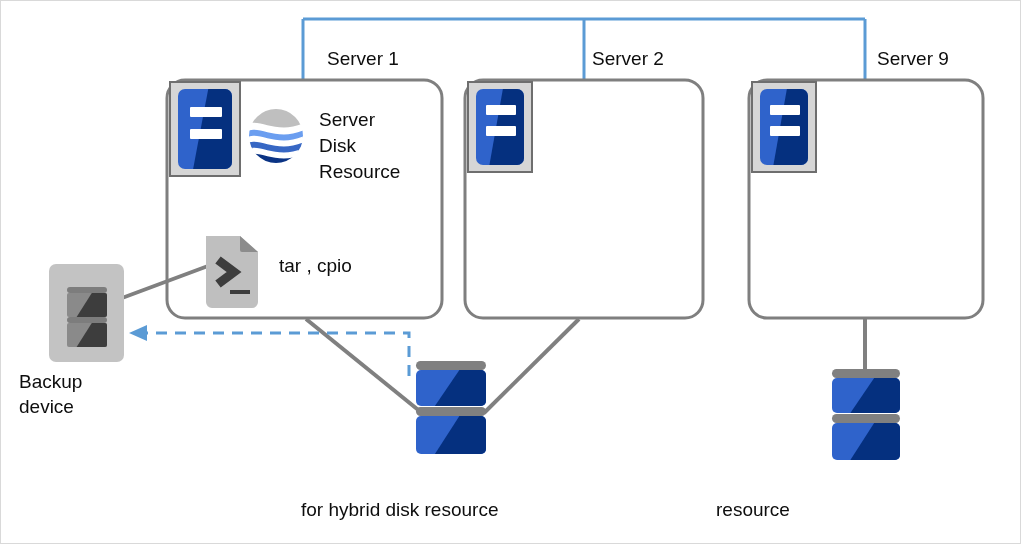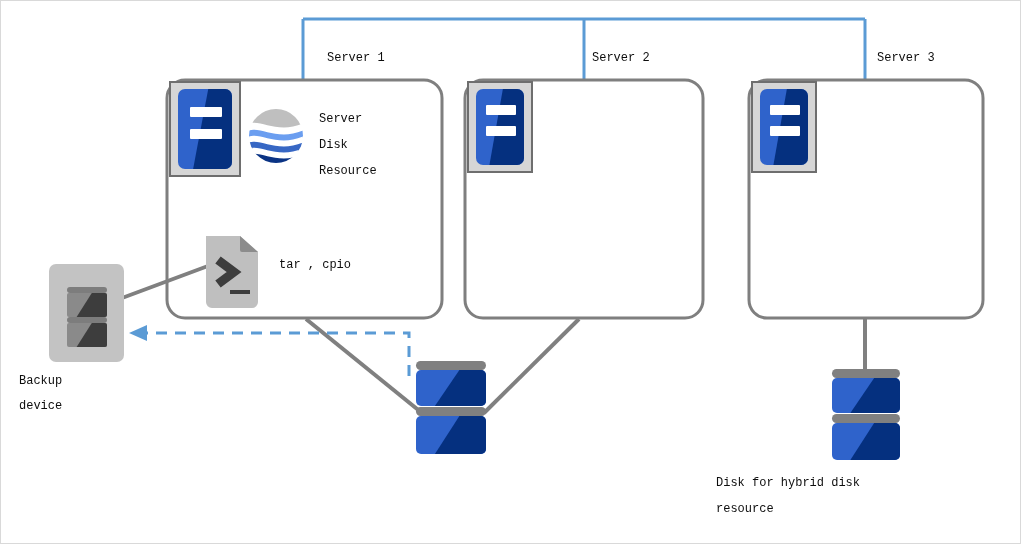--- a/index.html
+++ b/index.html
@@ -9,24 +9,23 @@
     width:1021px;height:544px;
     background:#ffffff;
     border:1px solid #d9d9d9;
     box-sizing:border-box;
     overflow:hidden;
   }
   .svg-layer{position:absolute;left:0;top:0;width:1021px;height:544px;}
   .lbl{
     position:absolute;
     color:#0d0d0d;
-    font-size:12px;
+    font-size:19px;
     line-height:25px;
     white-space:pre;
-    font-family:Liberation Mono, monospace;
   }
   .lbl.center{text-align:left;}
   
   .srv-ico{position:absolute;}
   .srv-ico .frame{
     position:absolute;left:0;top:0;width:100%;height:100%;
     background:#d6d6d6;border:2px solid #6e6e6e;box-sizing:border-box;
   }
   .srv-ico .body{
     position:absolute;left:9px;top:8px;right:9px;bottom:8px;
@@ -105,21 +104,21 @@
     </g>
 
     <g>
       <path d="M408,375 L408,332 L141,332" stroke="#5b9bd5" stroke-width="3" fill="none" stroke-dasharray="11,8"></path>
       <path d="M128,332 L146,324 L146,340 Z" fill="#5b9bd5"></path>
     </g>
   </svg>
 
   <div class="lbl" style="left:326px;top:45px;">Server 1</div>
   <div class="lbl" style="left:591px;top:45px;text-align:center;">Server 2</div>
-  <div class="lbl" style="left:876px;top:45px;">Server 3</div>
+  <div class="lbl" style="left:876px;top:45px;">Server 9</div>
 
   <div class="srv-ico" style="left:168px;top:80px;width:72px;height:96px;">
     <div class="frame"></div>
     <div class="body">
       <div class="dark"></div>
     </div>
     <div class="bar" style="left:21px;top:26px;width:32px;height:10px;"></div>
     <div class="bar" style="left:21px;top:48px;width:32px;height:10px;"></div>
   </div>
 
@@ -188,27 +187,27 @@
   <div class="disk" style="left:415px;top:360px;width:70px;height:96px;">
     <div class="platter" style="top:0px;"></div>
     <div class="slab" style="top:9px;height:36px;">
       <div class="dark"></div>
     </div>
     <div class="platter" style="top:46px;"></div>
     <div class="slab" style="top:55px;height:38px;">
       <div class="dark"></div>
     </div>
   </div>
+  <div class="lbl center" style="left:300px;top:496px;width:300px;">for hybrid disk resource</div>
 
   <div class="disk" style="left:831px;top:368px;width:68px;height:94px;">
     <div class="platter" style="top:0px;"></div>
     <div class="slab" style="top:9px;height:35px;">
       <div class="dark"></div>
     </div>
     <div class="platter" style="top:45px;"></div>
     <div class="slab" style="top:54px;height:37px;">
       <div class="dark"></div>
     </div>
   </div>
-  <div class="lbl center" style="left:715px;top:470px;width:300px;">Disk for hybrid disk</div>
   <div class="lbl center" style="left:715px;top:496px;width:300px;">resource</div>
 
 </div>
 
 </body></html>

